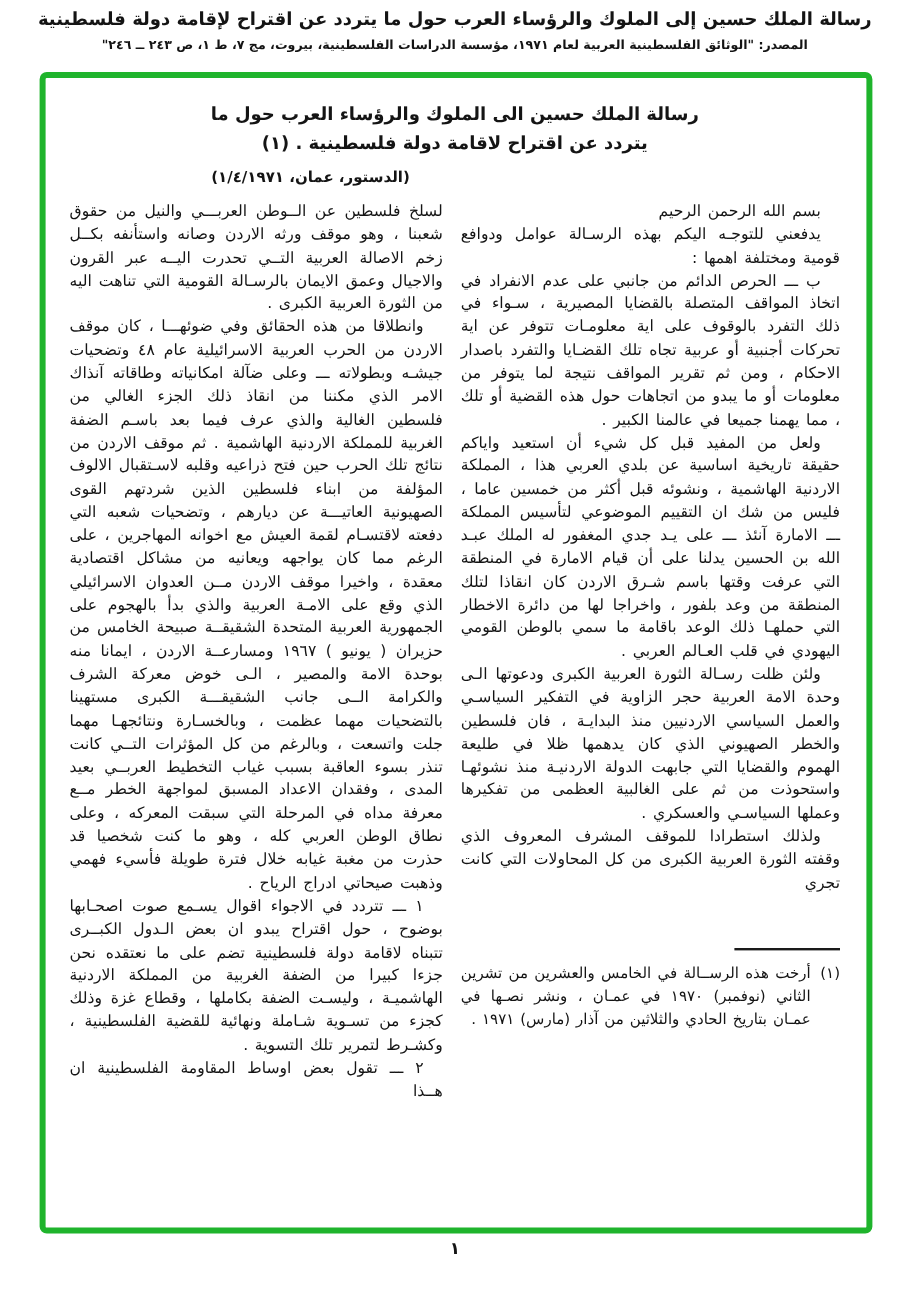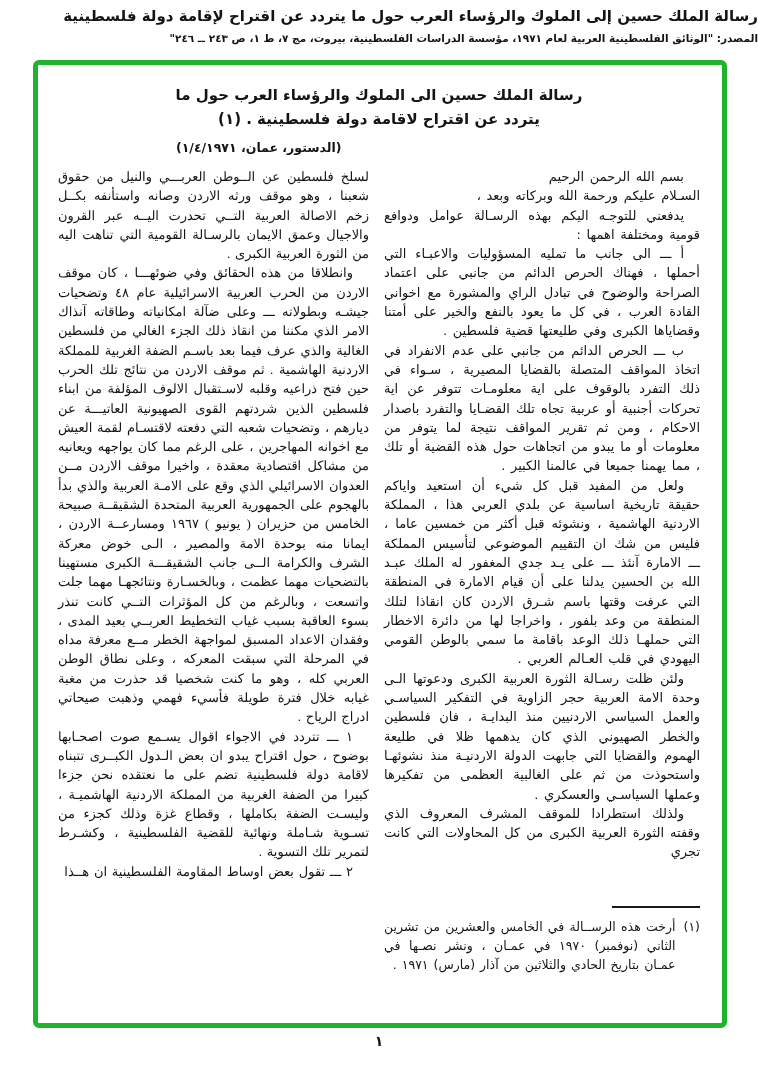--- a/index.html
+++ b/index.html
@@ -1,35 +1,35 @@
 <!DOCTYPE html>
 <html lang="ar" dir="rtl"><head>
 <meta charset="utf-8">
 <style>
   html,body{margin:0;padding:0;background:#ffffff;}
   .page{
     position:relative;width:758px;height:1078px;background:#ffffff;
     font-family:"DejaVu Sans",sans-serif;color:#141414;direction:rtl;overflow:hidden;
   }
   
-  .hdr{position:absolute;top:6px;left:0;width:758px;}
+  .hdr{position:absolute;top:6px;left:0;width:758px;text-align:center;}
   .hdr-title{font-size:15px;font-weight:bold;letter-spacing:0;line-height:20px;}
   .hdr-source{font-size:10.5px;font-weight:bold;margin-top:5px;line-height:14px;}
   
   .frame{
     position:absolute;top:60px;left:33px;width:694px;height:968px;
     box-sizing:border-box;border:5px solid #1fb42c;border-radius:6px;
     padding:16px 22px 0 20px;overflow:hidden;background:#ffffff;
   }
   .doc-title{text-align:center;font-weight:bold;font-size:15px;line-height:24px;margin-top:2px;}
   .doc-date{font-weight:bold;font-size:12.5px;margin-top:9px;text-align:left;padding-left:118px;line-height:16px;}
   
   .columns{display:flex;gap:15px;margin-top:11px;align-items:flex-start;}
   .col{width:316px;}
-  .col-l{flex:1;font-family:Liberation Serif, serif;}
+  .col-l{flex:1;}
   .col p{
     margin:0;font-size:13px;line-height:19.3px;text-align:justify;
     word-spacing:1.5px;
   }
   .col p.ind{text-indent:16px;}
   
   .footnote{margin-top:44px;}
   .fn-rule{width:88px;border-top:2px solid #1a1a1a;margin-bottom:9px;}
   .fn-body{display:flex;gap:8px;font-size:12.5px;line-height:19px;}
   .fn-marker{flex:0 0 auto;}
@@ -53,23 +53,21 @@
       <div>رسالة الملك حسين الى الملوك والرؤساء العرب حول ما</div>
       <div>يتردد عن اقتراح لاقامة دولة فلسطينية . (١)</div>
     </div>
 
     <div class="doc-date">(الدستور، عمان، ١/٤/١٩٧١)</div>
 
     <div class="columns">
 
       <div class="col col-r">
         <p class="ind">بسم الله الرحمن الرحيم</p>
-        <p class="noind">السـلام عليكم ورحمة الله وبركاته وبعد ،</p>
         <p class="ind">يدفعني للتوجـه اليكم بهذه الرسـالة عوامل ودوافع قومية ومختلفة اهمها :</p>
-        <p class="ind">أ ـــ الى جانب ما تمليه المسؤوليات والاعبـاء التي أحملها ، فهناك الحرص الدائم من جانبي على اعتماد الصراحة والوضوح في تبادل الراي والمشورة مع اخواني القادة العرب ، في كل ما يعود بالنفع والخير على أمتنا وقضاياها الكبرى وفي طليعتها قضية فلسطين .</p>
         <p class="ind">ب ـــ الحرص الدائم من جانبي على عدم الانفراد في اتخاذ المواقف المتصلة بالقضايا المصيرية ، سـواء في ذلك التفرد بالوقوف على اية معلومـات تتوفر عن اية تحركات أجنبية أو عربية تجاه تلك القضـايا والتفرد باصدار الاحكام ، ومن ثم تقرير المواقف نتيجة لما يتوفر من معلومات أو ما يبدو من اتجاهات حول هذه القضية أو تلك ، مما يهمنا جميعا في عالمنا الكبير .</p>
         <p class="ind">ولعل من المفيد قبل كل شيء أن استعيد واياكم حقيقة تاريخية اساسية عن بلدي العربي هذا ، المملكة الاردنية الهاشمية ، ونشوئه قبل أكثر من خمسين عاما ، فليس من شك ان التقييم الموضوعي لتأسيس المملكة ـــ الامارة آنئذ ـــ على يـد جدي المغفور له الملك عبـد الله بن الحسين يدلنا على أن قيام الامارة في المنطقة التي عرفت وقتها باسم شـرق الاردن كان انقاذا لتلك المنطقة من وعد بلفور ، واخراجا لها من دائرة الاخطار التي حملهـا ذلك الوعد باقامة ما سمي بالوطن القومي اليهودي في قلب العـالم العربي .</p>
         <p class="ind">ولئن ظلت رسـالة الثورة العربية الكبرى ودعوتها الـى وحدة الامة العربية حجر الزاوية في التفكير السياسـي والعمل السياسي الاردنيين منذ البدايـة ، فان فلسطين والخطر الصهيوني الذي كان يدهمها ظلا في طليعة الهموم والقضايا التي جابهت الدولة الاردنيـة منذ نشوئهـا واستحوذت من ثم على الغالبية العظمى من تفكيرها وعملها السياسـي والعسكري .</p>
         <p class="ind">ولذلك استطرادا للموقف المشرف المعروف الذي وقفته الثورة العربية الكبرى من كل المحاولات التي كانت تجري</p>
 
         <div class="footnote">
           <div class="fn-rule"></div>
           <div class="fn-body">
             <span class="fn-marker">(١)</span>
             <span class="fn-text">أرخت هذه الرســالة في الخامس والعشرين من تشرين الثاني (نوفمبر) ١٩٧٠ في عمـان ، ونشر نصـها في عمـان بتاريخ الحادي والثلاثين من آذار (مارس) ١٩٧١ .</span>

